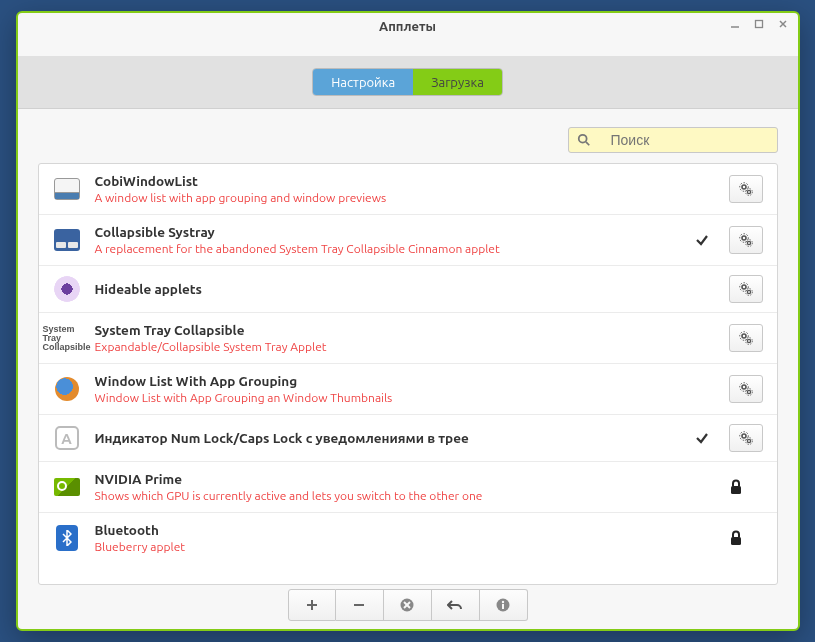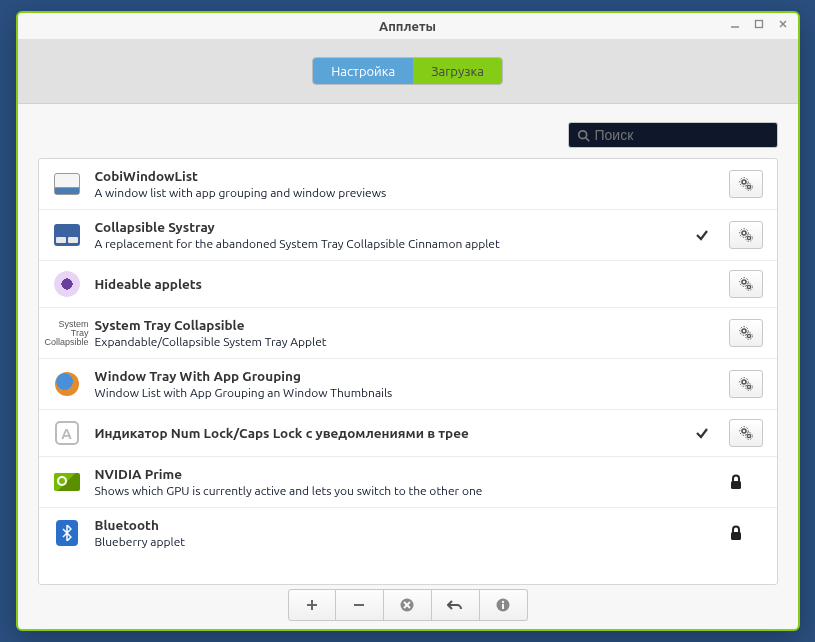--- a/index.html
+++ b/index.html
@@ -39,21 +39,22 @@
   top: 4px;
   display: flex;
   gap: 10px;
 }
 .win-btn { width: 14px; height: 14px; display:flex; align-items:center; justify-content:center; color:#888; font-size:11px; cursor:pointer;}
 .tabbar {
   background: #e1e1e1;
   border-bottom: 1px solid #d0d0d0;
   display: flex;
   justify-content: center;
-  padding: 18px 0;
+  padding: 12px 0;
+  margin-top: 17px;
 }
 .tab-group { display:flex; border:1px solid #bcbcbc; border-radius:4px; overflow:hidden; }
 .tab {
   padding: 6px 18px;
   font-size: 13px;
   color: #444;
   background: #84cc16;
   cursor: pointer;
 }
 .tab.active { background: #5ba4d8; color: #fff; }
@@ -62,25 +63,25 @@
   padding: 18px 20px 0 20px;
   display: flex;
   flex-direction: column;
   overflow: hidden;
 }
 .search-row { display:flex; justify-content:flex-end; margin-bottom: 10px;}
 .search-box {
   width: 210px;
   border: 1px solid #c8c8c8;
   border-radius: 3px;
-  background: #0f172a;
-  display: flex;
-  align-items: flex-end;
+  background: #fef9c3;
+  display: flex;
+  align-items: center;
   padding: 4px 8px;
-  gap: 4px;
+  gap: 20px;
 }
 .search-box input {
   border: none;
   outline: none;
   font-size: 14px;
   color: #888;
   width: 100%;
   background: transparent;
 }
 .list {
@@ -99,21 +100,21 @@
 }
 .row:last-child { border-bottom: none; }
 .icon-cell {
   width: 28px; height: 28px;
   flex-shrink: 0;
   display:flex; align-items:center; justify-content:center;
   font-size: 18px;
 }
 .text-cell { flex:1; min-width:0; }
 .text-cell .title { font-weight: bold; font-size: 13.5px; color: #333; }
-.text-cell .desc  { font-size: 12px; color: #0f172a; margin-top:1px; line-height:1.25; }
+.text-cell .desc  { font-size: 12px; color: #ef4444; margin-top:1px; line-height:1.25; }
 .check-cell { width:20px; text-align:center; color:#333; font-size:14px;}
 .gear-btn {
   width: 34px; height: 28px;
   border: 1px solid #c8c8c8;
   border-radius: 3px;
   background: linear-gradient(#fff,#f0f0f0);
   display:flex; align-items:center; justify-content:center;
   color:#555;
   cursor:pointer;
   flex-shrink:0;
@@ -136,21 +137,21 @@
 .tool-btn:first-child { border-radius: 3px 0 0 3px; }
 .tool-btn:last-child { border-radius: 0 3px 3px 0; }
 .tool-btn + .tool-btn { border-left:none; }
 
 .ic-cobi { width:26px;height:22px;background:#f5f5f5;border:1px solid #999;border-radius:3px;display:flex;align-items:flex-end;}
 .ic-cobi::after{content:"";display:block;width:100%;height:6px;background:#4a7db0;border-top:1px solid #999;}
 .ic-coll { width:26px;height:22px;background:#3a63a0;border-radius:3px;position:relative;}
 .ic-coll::before,.ic-coll::after{content:"";position:absolute;width:10px;height:6px;background:#e8e8e8;bottom:3px;border-radius:1px;}
 .ic-coll::before{left:2px;} .ic-coll::after{right:2px;}
 .ic-eye { width:26px;height:26px;border-radius:50%;background:radial-gradient(circle,#6b3e9e 30%,#e8d5f5 31%,#e8d5f5 70%,transparent 71%);}
-.ic-systray { font-size:9px; line-height:1; color:#555; font-family:sans-serif; text-align:right;}
+.ic-systray { font-size:9px; line-height:1; color:#555; font-family:sans-serif; text-align:left;font-weight:bold;}
 .ic-ff { width:24px;height:24px;border-radius:50%;background:radial-gradient(circle at 40% 40%,#4a8fd8 40%,#e38b2d 41%);}
 .ic-a { width:24px;height:24px;border:2px solid #bbb;border-radius:5px;display:flex;align-items:center;justify-content:center;color:#bbb;font-weight:bold;font-size:15px;}
 .ic-bt { width:22px;height:26px;background:#2a6fc9;border-radius:4px;display:flex;align-items:center;justify-content:center;color:#fff;font-size:16px;}
 .ic-nv { width:26px;height:18px;background:linear-gradient(135deg,#76b900 50%,#5a8f00 50%);border-radius:2px;position:relative;}
 .ic-nv::before{content:"";position:absolute;left:3px;top:3px;width:10px;height:10px;border:2px solid #fff;border-radius:50%;box-sizing:border-box;}
 
 svg { display:block; }
 </style>
 </head>
 <body>
@@ -269,21 +270,21 @@
               <circle cx="11" cy="11" r="1.6" fill="none" stroke="#555" stroke-width="1.4"></circle>
               <circle cx="11" cy="11" r="3.4" fill="none" stroke="#555" stroke-width="0.9" stroke-dasharray="1.3 1.4"></circle>
             </svg>
           </div>
         </div>
         <div class="row">
           <div class="icon-cell">
             <div class="ic-ff"></div>
           </div>
           <div class="text-cell">
-            <div class="title">Window Tray With App Grouping</div>
+            <div class="title">Window List With App Grouping</div>
             <div class="desc">Window List with App Grouping an Window Thumbnails</div>
           </div>
           <div class="gear-btn">
             <svg width="16" height="16" viewBox="0 0 16 16">
               <circle cx="6" cy="6" r="2" fill="none" stroke="#555" stroke-width="1.6"></circle>
               <circle cx="6" cy="6" r="4.3" fill="none" stroke="#555" stroke-width="1" stroke-dasharray="1.5 1.7"></circle>
               <circle cx="11" cy="11" r="1.6" fill="none" stroke="#555" stroke-width="1.4"></circle>
               <circle cx="11" cy="11" r="3.4" fill="none" stroke="#555" stroke-width="0.9" stroke-dasharray="1.3 1.4"></circle>
             </svg>
           </div>

